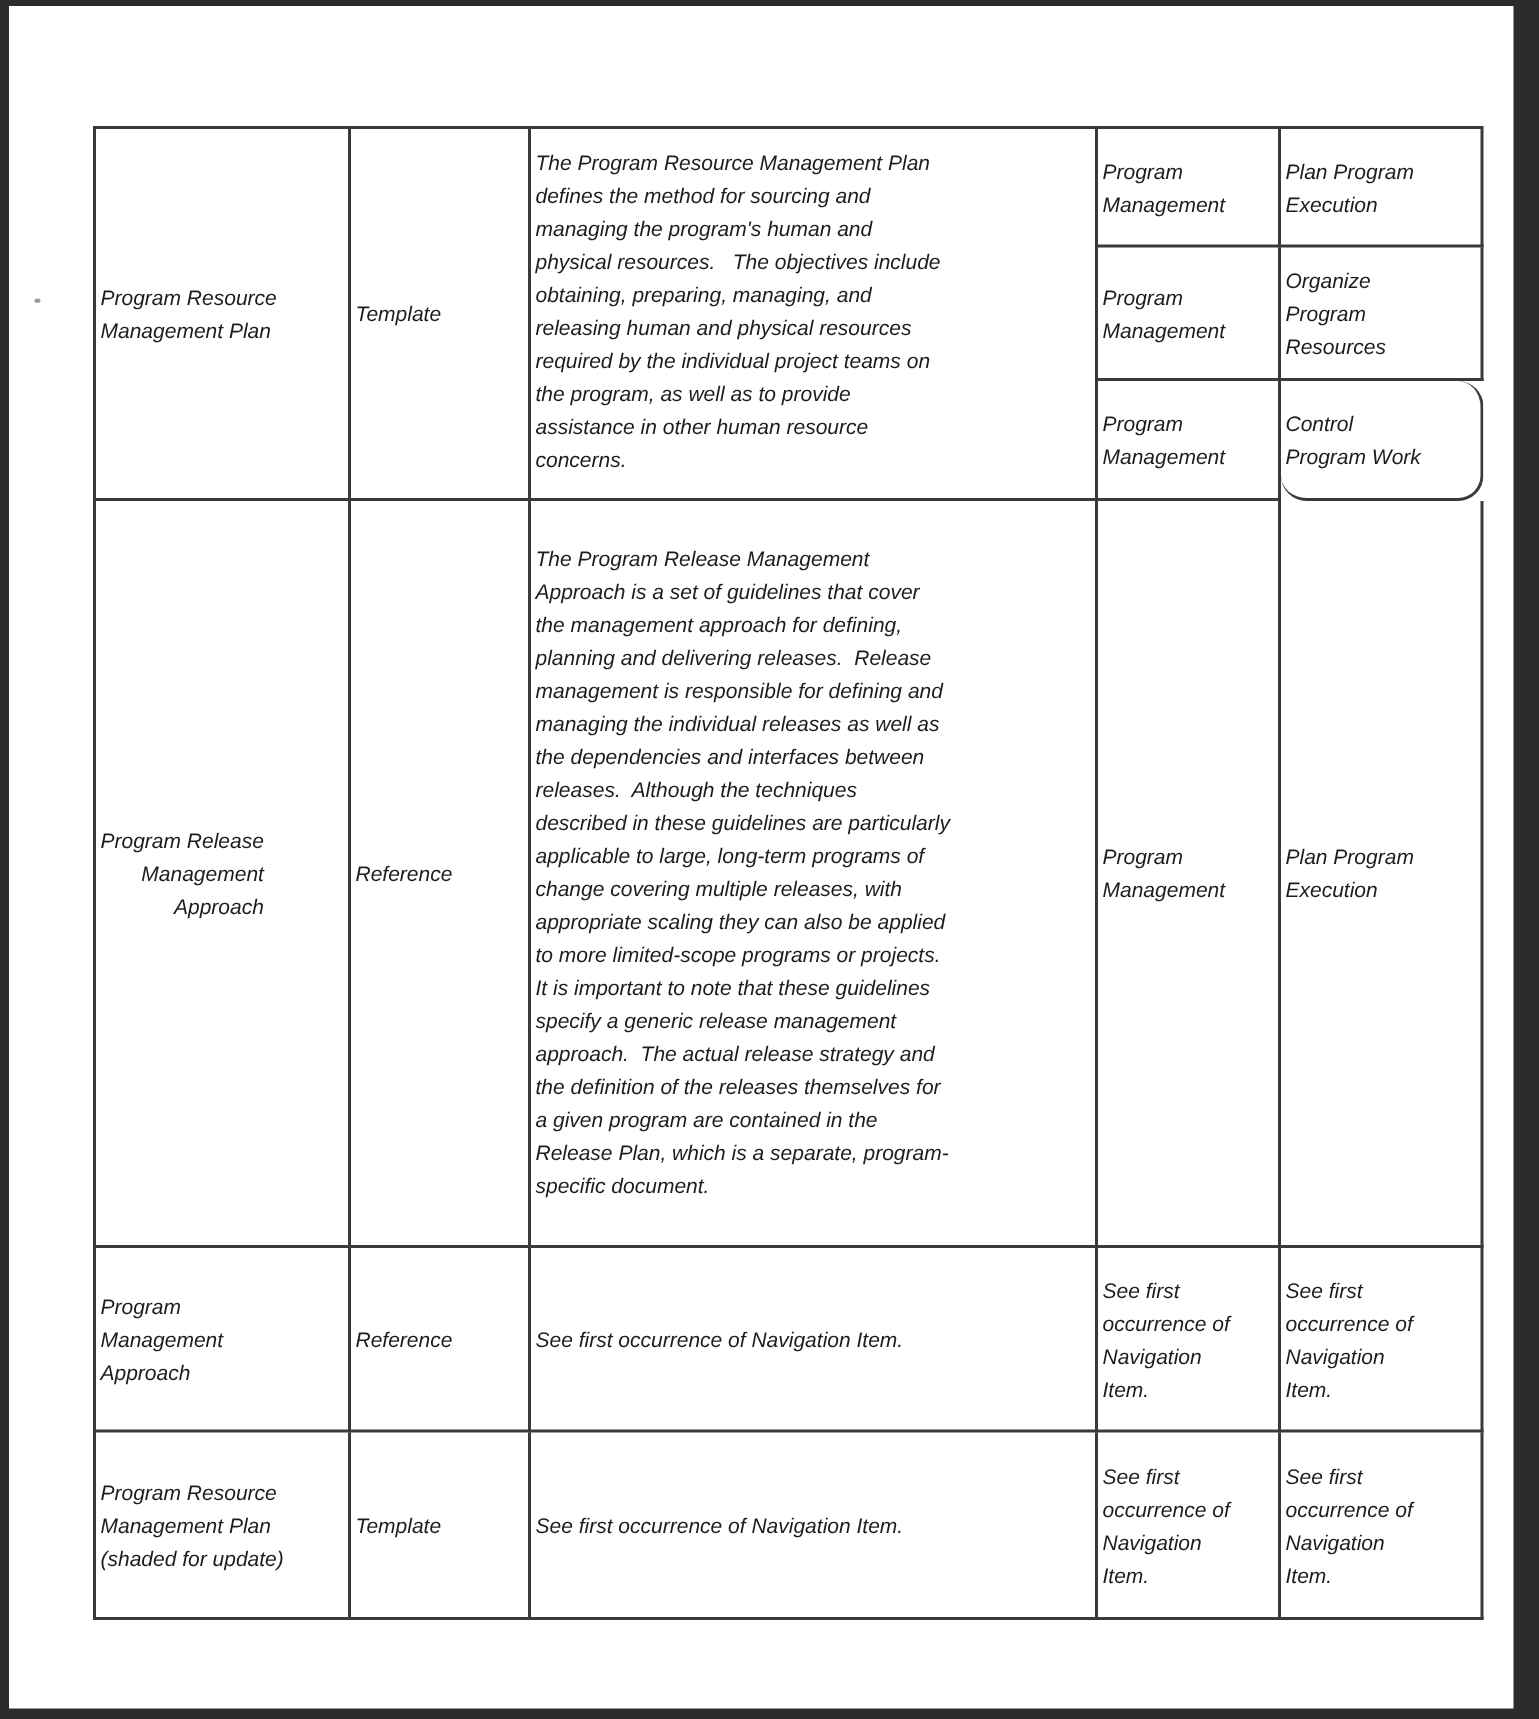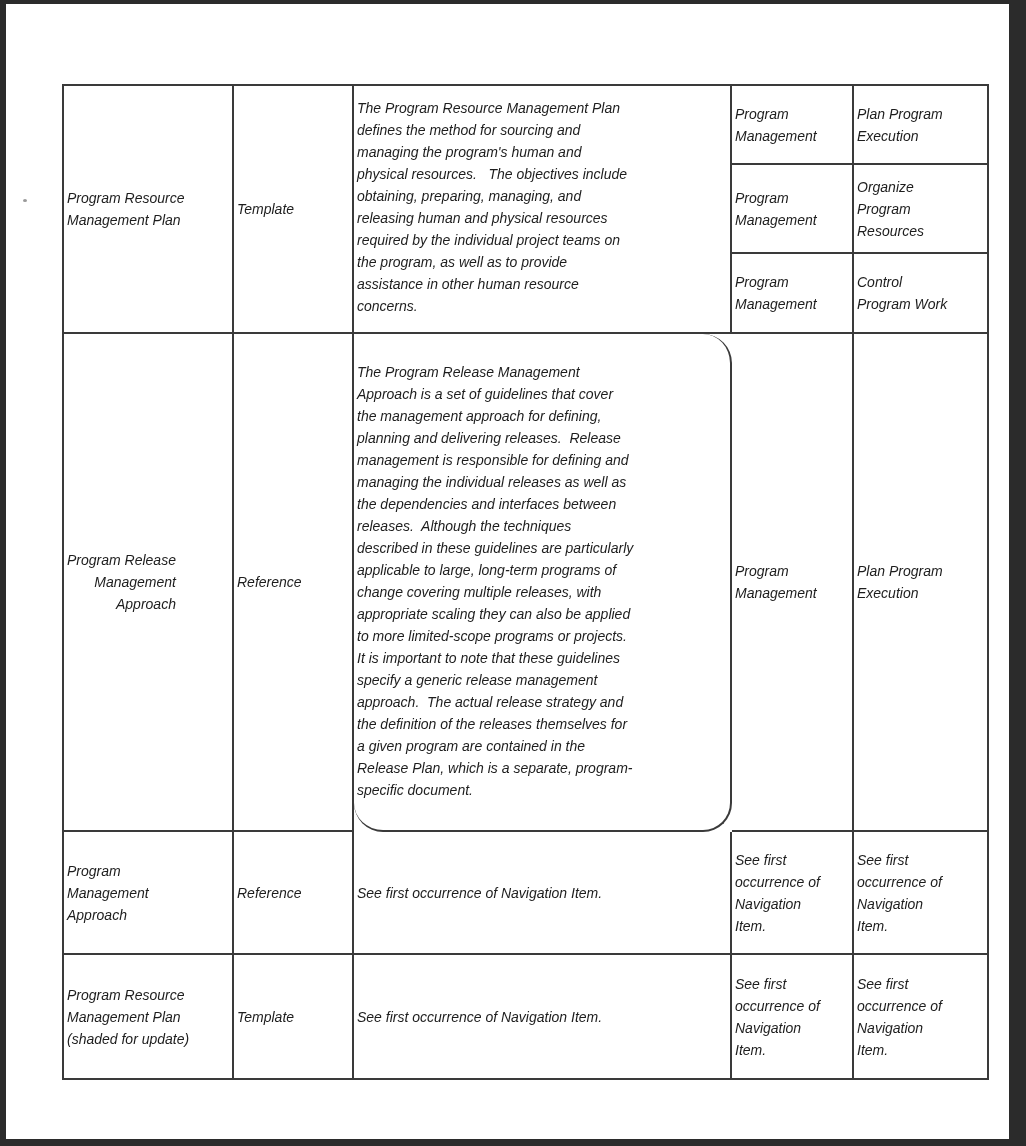--- a/index.html
+++ b/index.html
@@ -61,33 +61,32 @@
     font-style: italic;
   }
 
   .desc-top {
     align-items: flex-start;
     padding-top: 11px;
   }
   .desc-top-deep {
     align-items: flex-start;
     padding-top: 27px;
-    border-radius: 29px;
   }
 
   
   .r13c1 { grid-area: 1 / 1 / 4 / 2; }
   .r13c2 { grid-area: 1 / 2 / 4 / 3; }
   .r13c3 { grid-area: 1 / 3 / 4 / 4; }
   .r1c4  { grid-area: 1 / 4 / 2 / 5; }
   .r1c5  { grid-area: 1 / 5 / 2 / 6; }
   .r2c4  { grid-area: 2 / 4 / 3 / 5; }
   .r2c5  { grid-area: 2 / 5 / 3 / 6; }
   .r3c4  { grid-area: 3 / 4 / 4 / 5; }
-  .r3c5  { grid-area: 3 / 5 / 4 / 6; }
+  .r3c5  { grid-area: 3 / 5 / 4 / 6; border-radius: 17px; }
 
   .r4c1 { grid-area: 4 / 1 / 5 / 2; text-align: right; }
   .r4c2 { grid-area: 4 / 2 / 5 / 3; }
   .r4c3 { grid-area: 4 / 3 / 5 / 4; }
   .r4c4 { grid-area: 4 / 4 / 5 / 5; }
   .r4c5 { grid-area: 4 / 5 / 5 / 6; }
 
   .r5c1 { grid-area: 5 / 1 / 6 / 2; }
   .r5c2 { grid-area: 5 / 2 / 6 / 3; }
   .r5c3 { grid-area: 5 / 3 / 6 / 4; }

